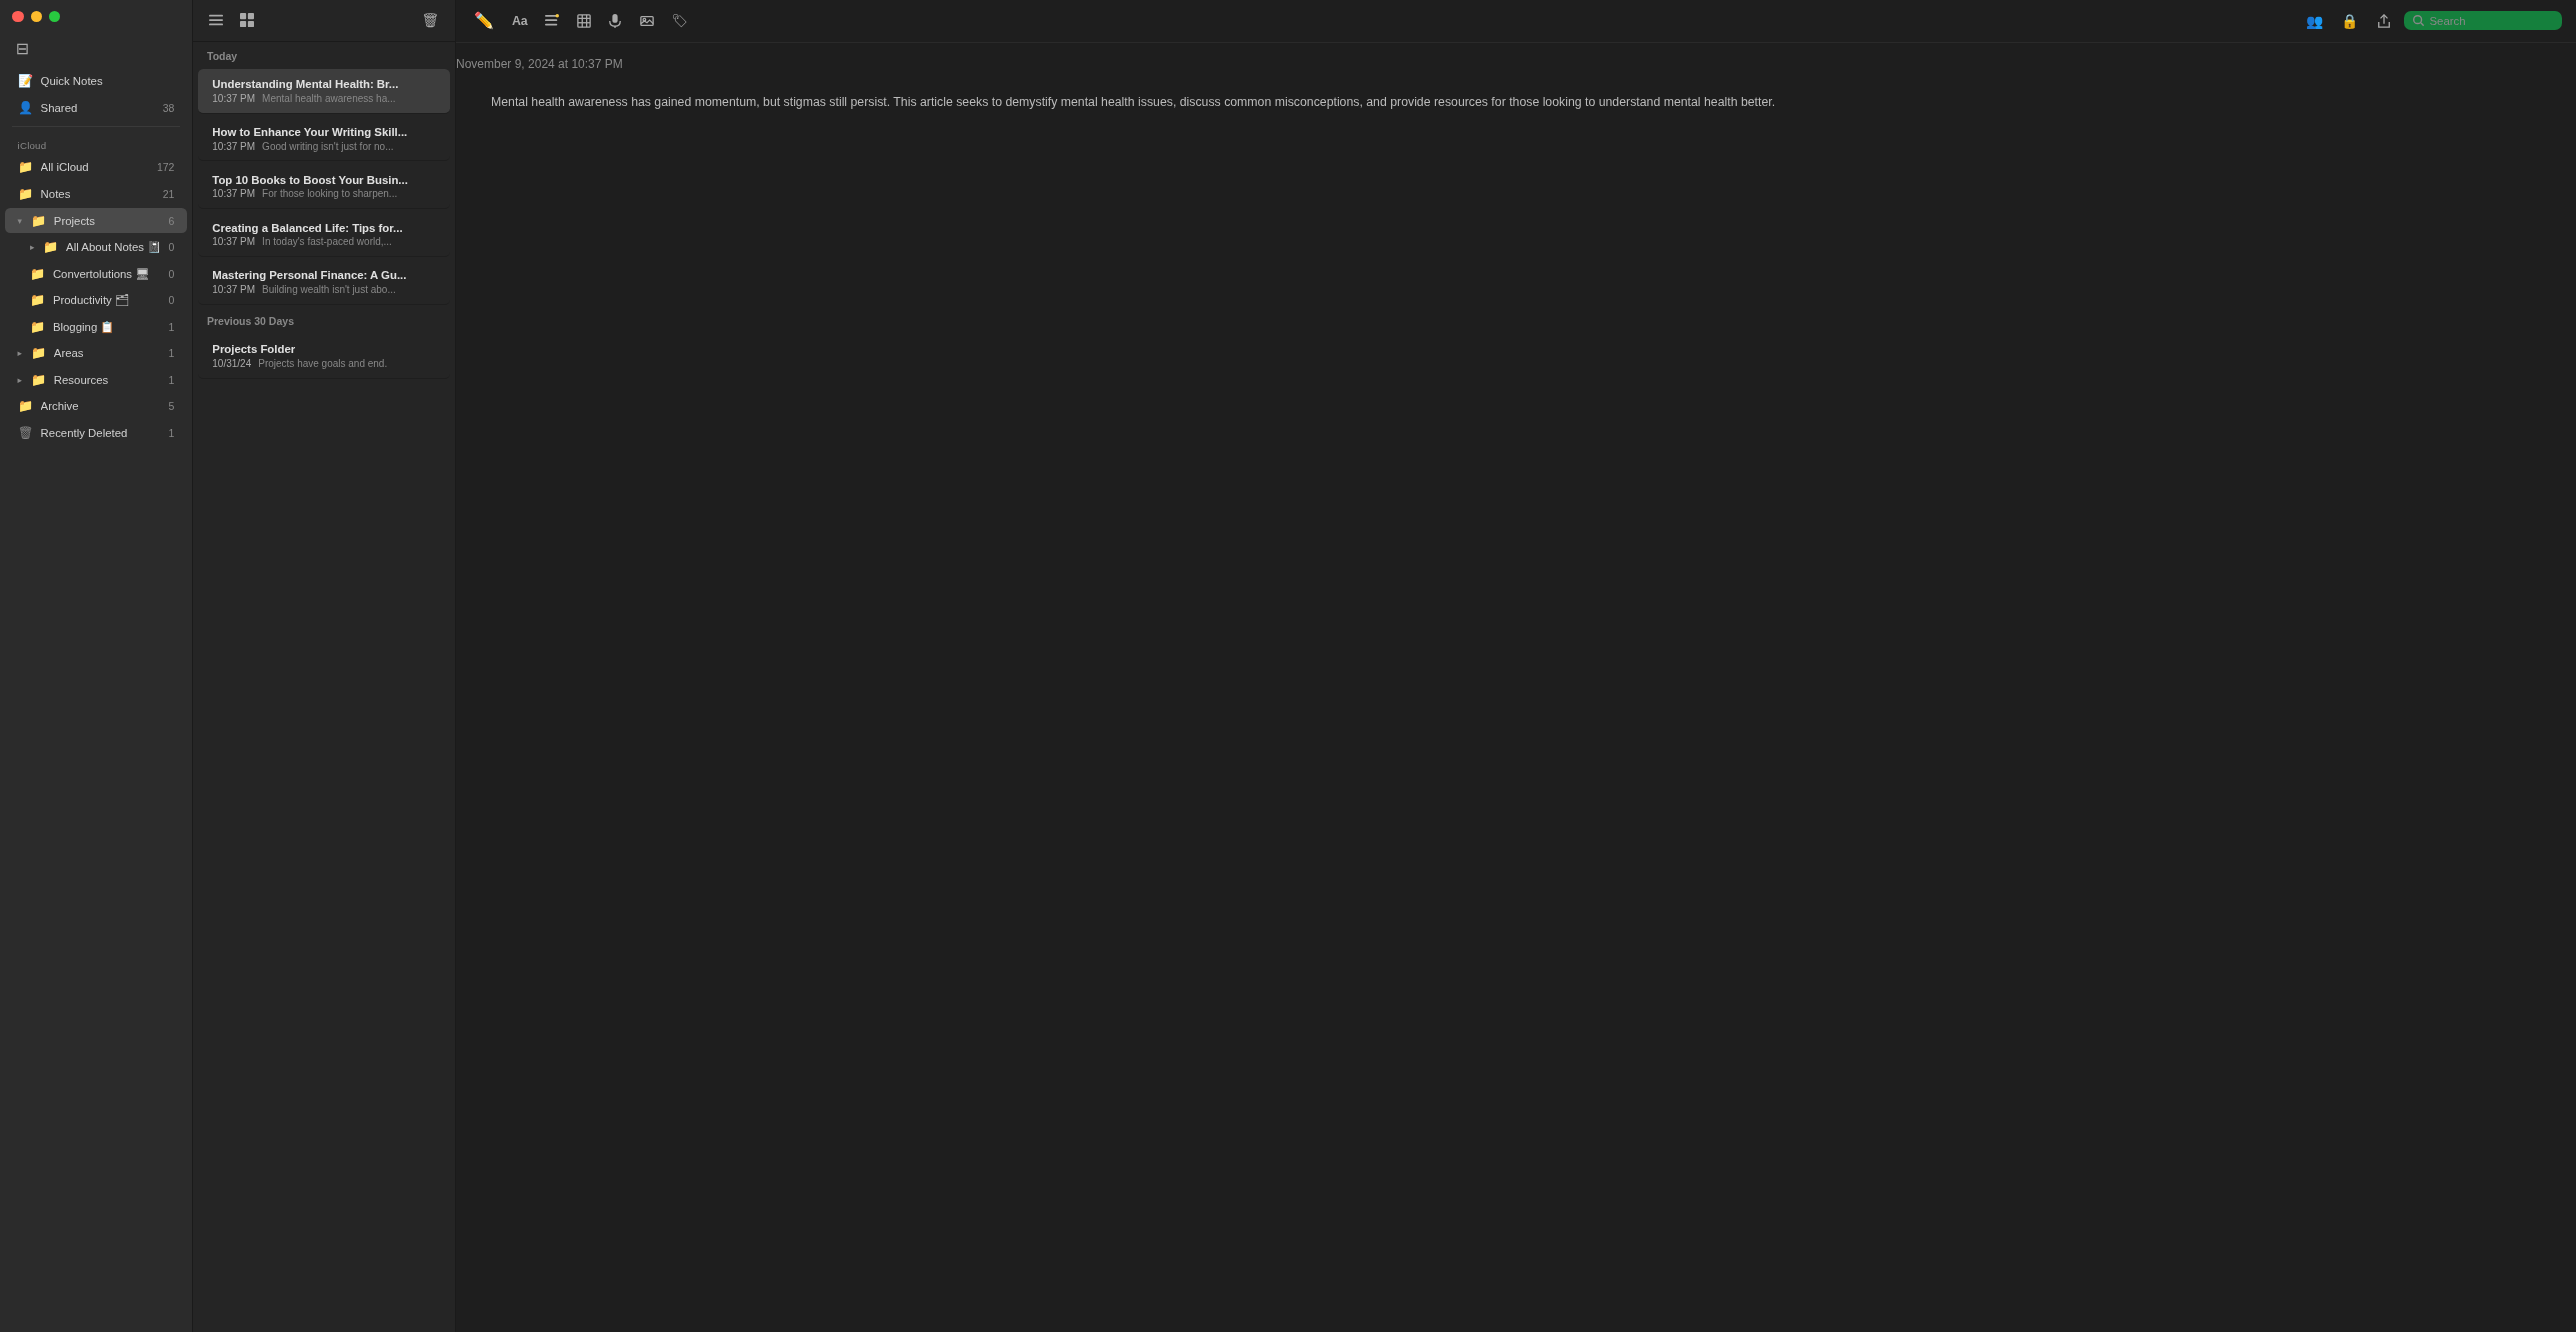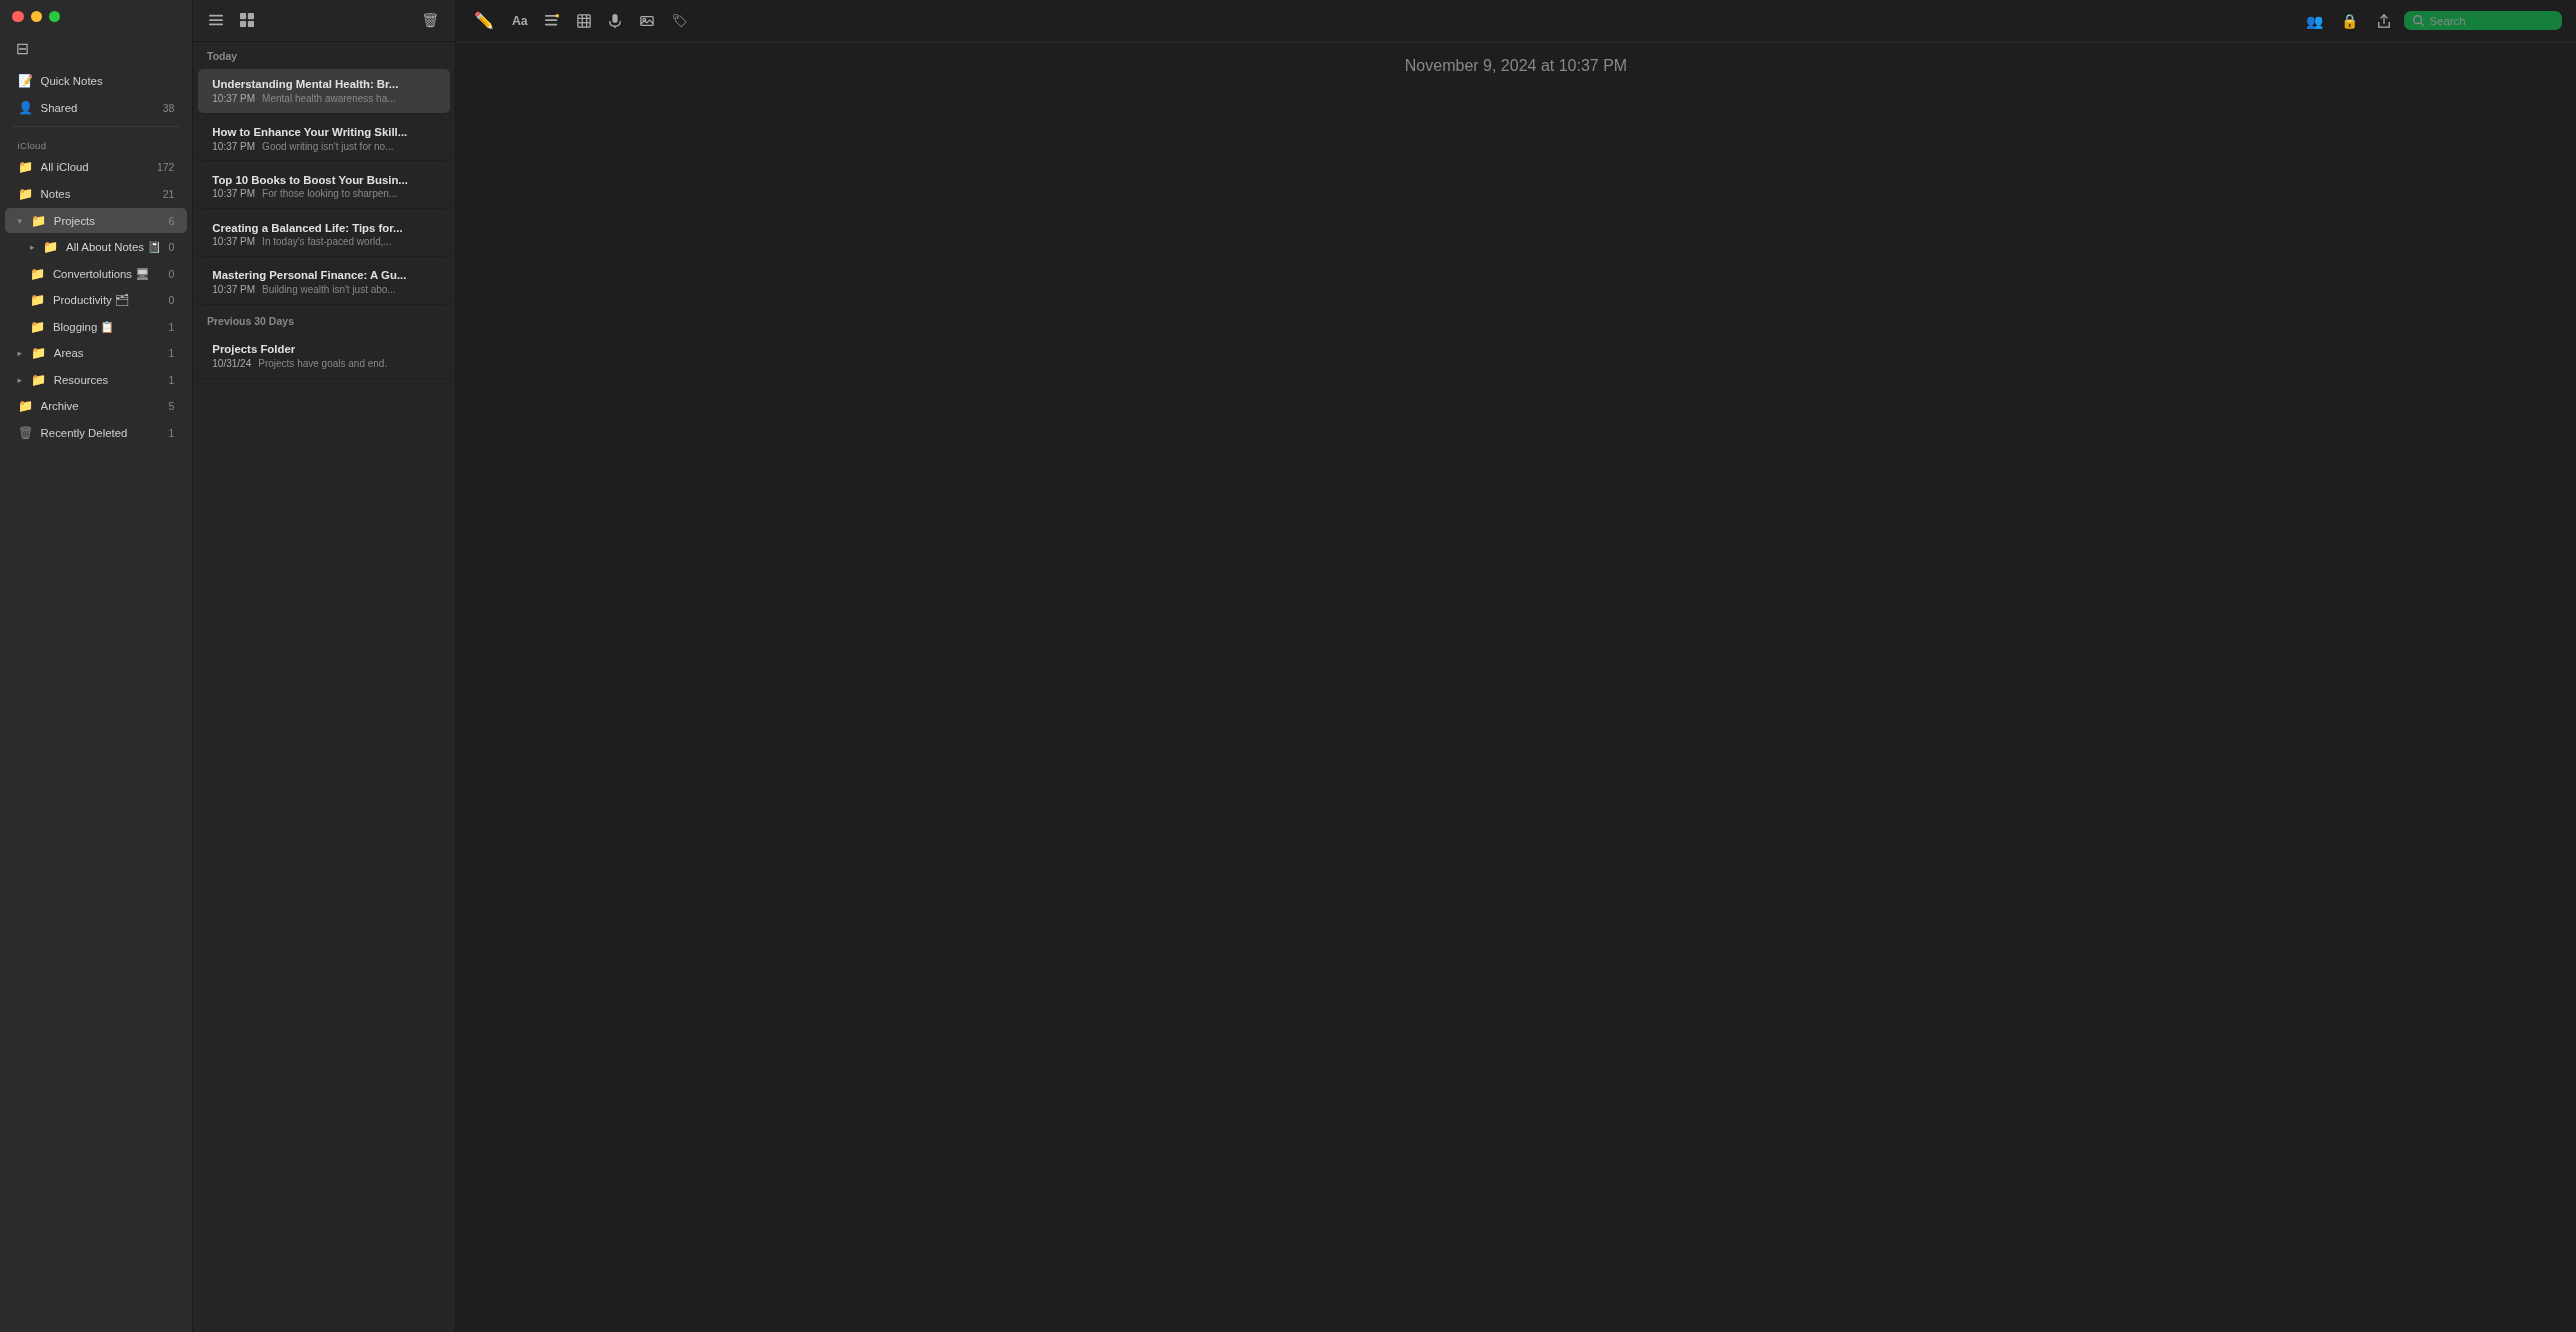--- a/index.html
+++ b/index.html
@@ -209,22 +209,22 @@
       background: none;
       border: none;
       color: #ccc;
       font-size: 11.4px;
       outline: none;
       width: 123px;
     }
     .search-box input::placeholder { color: #888; }
 
     .note-date {
-      text-align: center;
-      font-size: 16px;
+      text-align: left;
+      font-size: 12px;
       color: #888;
       padding: 14px 0 7px;
     }
 
     .note-content {
       flex: 1;
       padding: 14px 35px;
       overflow-y: auto;
     }
 
@@ -476,15 +476,16 @@
         <circle cx="6.5" cy="6.5" r="5.5"></circle>
         <line x1="11" y1="11" x2="15" y2="15"></line>
       </svg>
       <input type="text" placeholder="Search" style="">
     </div>
   </div>
 
   <div class="note-date">November 9, 2024 at 10:37 PM</div>
 
   <div class="note-content">
+    <p>Mental health awareness has gained momentum, but stigmas still persist. This article seeks to demystify mental health issues, discuss common misconceptions, and provide resources for those looking to understand mental health better.</p>
   </div>
 </div>
 
 
 </body></html>

